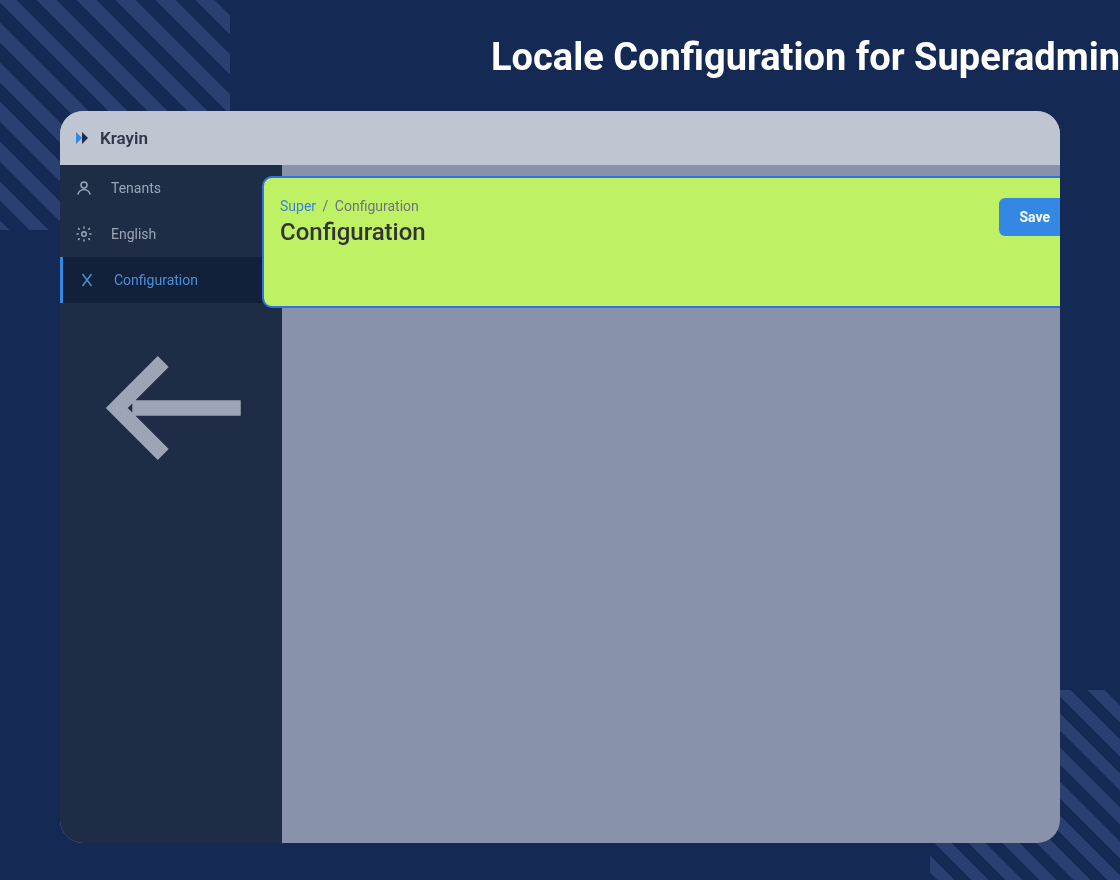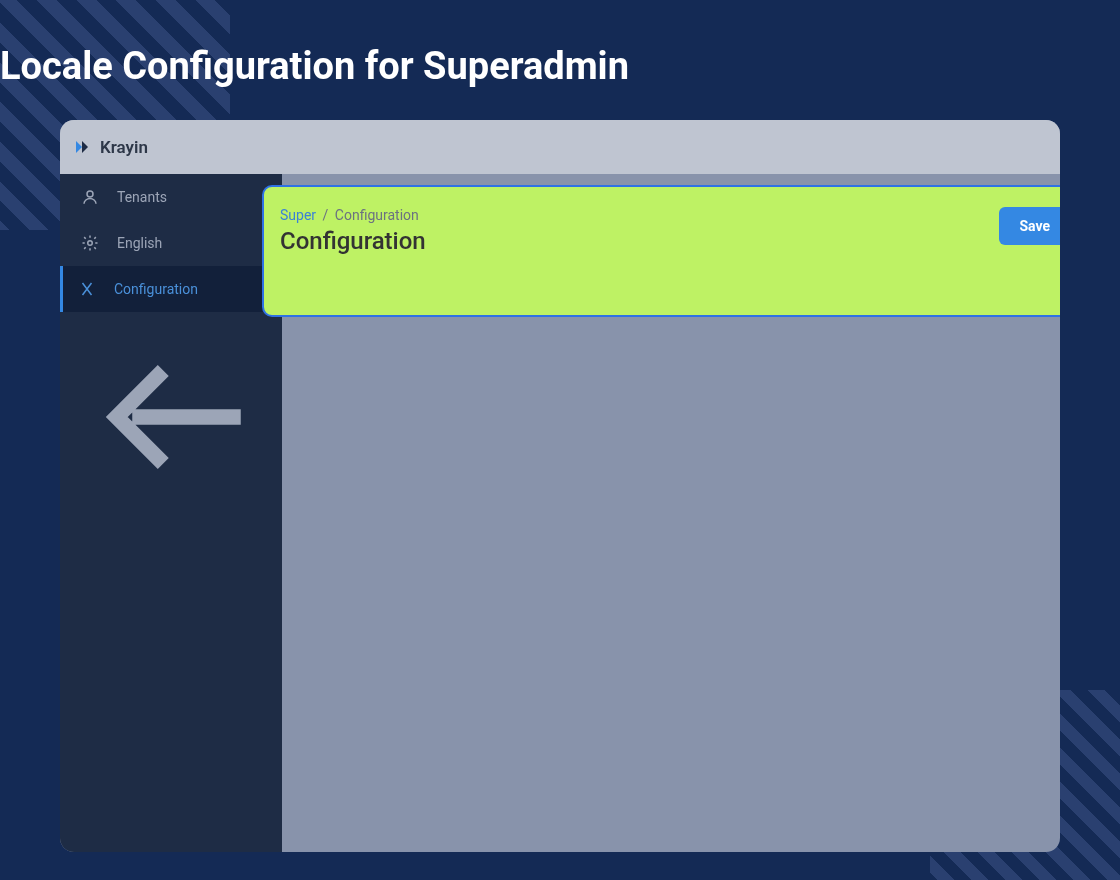--- a/index.html
+++ b/index.html
@@ -47,36 +47,36 @@
         #2a4070 12px,
         transparent 12px,
         transparent 24px
       );
       z-index: 0;
     }
     
     .hero-title {
       position: relative;
       z-index: 1;
-      text-align: left;
+      text-align: right;
       color: #ffffff;
       font-size: 38px;
       font-weight: 700;
-      padding-top: 44px;
+      padding-top: 35px;
       padding-bottom: 32px;
     }
     
     .app-window {
       position: relative;
       z-index: 1;
       margin: 0 auto;
       width: 1000px;
       height: 732px;
       background: #8893ab;
-      border-radius: 14px;
+      border-radius: 23px;
       overflow: hidden;
       display: flex;
       flex-direction: column;
       justify-content: space-between;
     }
     
     .app-header {
       height: 54px;
       background: #bfc5d1;
       display: flex;
@@ -110,21 +110,21 @@
     .sidebar {
       width: 222px;
       background: #1e2c45;
       flex-shrink: 0;
     }
     
     .sidebar-item {
       display: flex;
       align-items: center;
       gap: 18px;
-      padding: 14px 21px;
+      padding: 14px 15px;
       color: #9ca5b7;
       font-size: 14px;
       cursor: pointer;
     }
     
     .sidebar-item.active {
       background: #12203a;
       color: #4a90d9;
       border-left: 3px solid #3488e3;
       padding-left: 15px;

